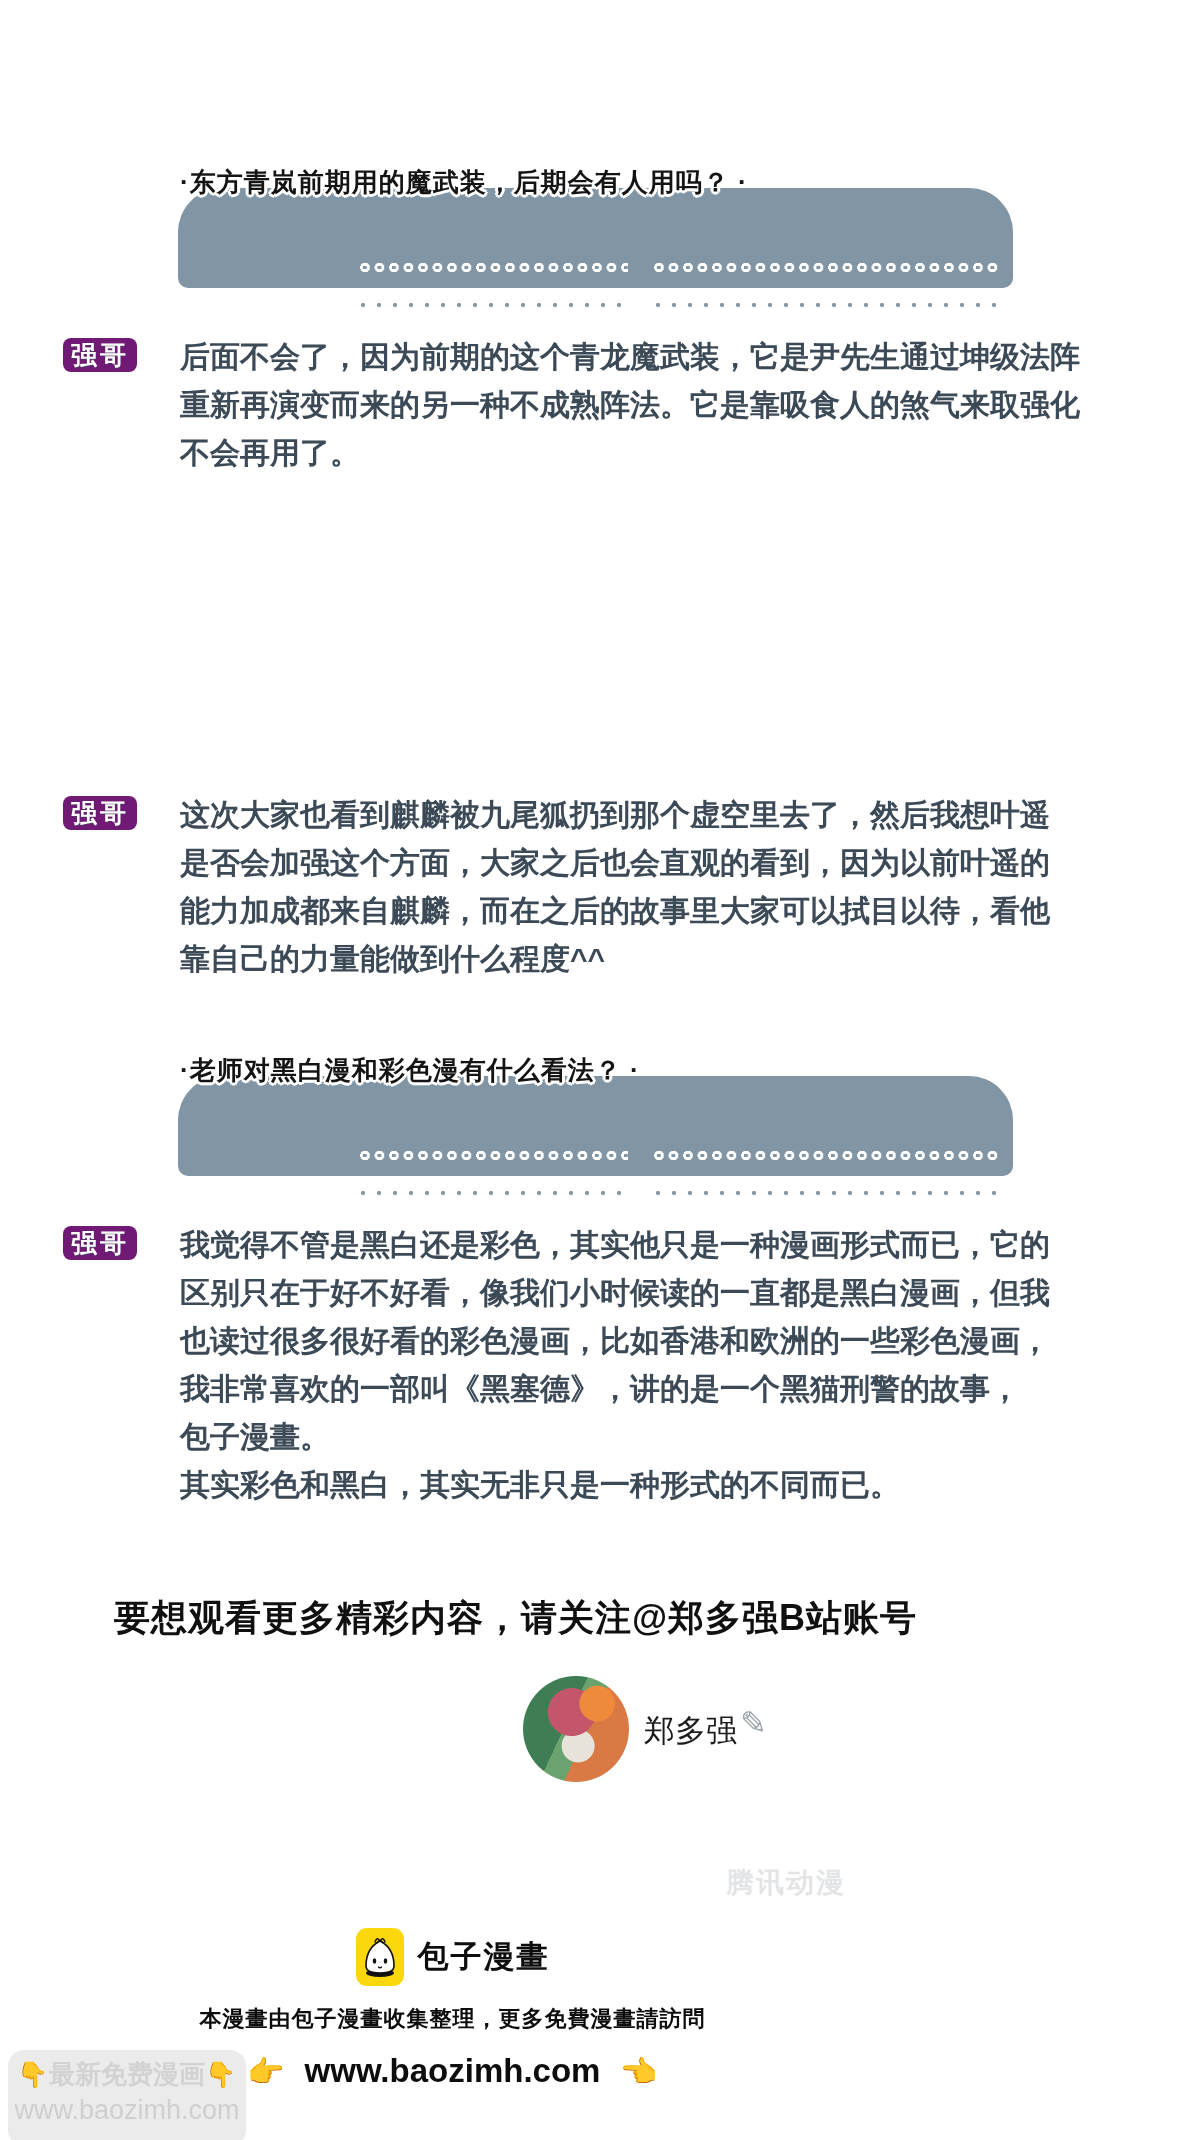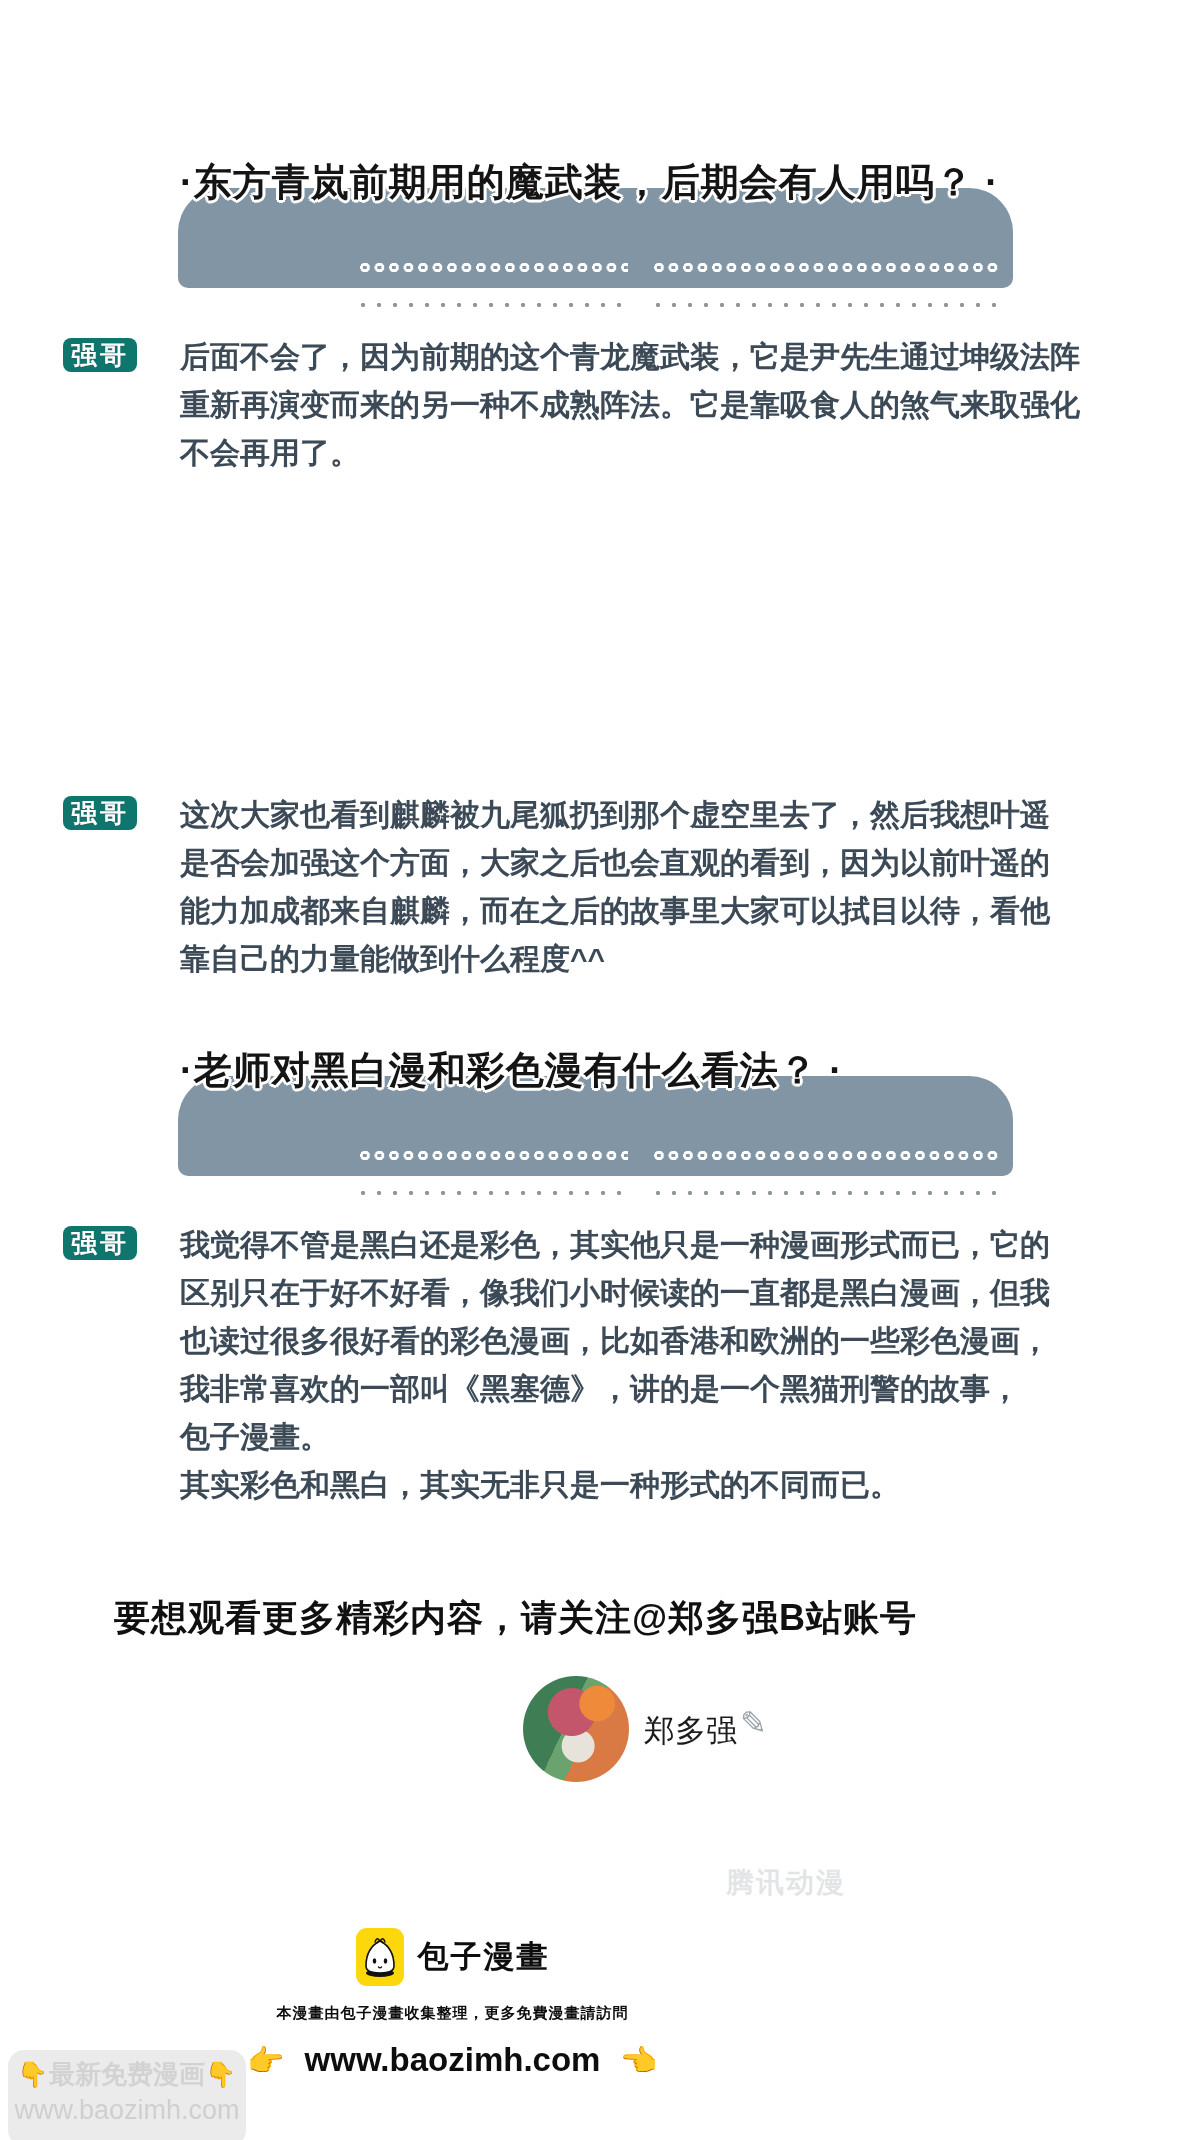--- a/index.html
+++ b/index.html
@@ -4,39 +4,39 @@
 <style>
   html,body{margin:0;padding:0;background:#ffffff;}
   .page{position:relative;width:1200px;height:2140px;background:#ffffff;overflow:hidden;
         font-family:"Liberation Sans","DejaVu Sans",sans-serif;}
 
   
   .qa-block{position:absolute;left:0;width:1200px;}
   .qa-0{top:160px}.qa-1{top:618px}.qa-2{top:1048px}
   .q-header{position:relative;margin-left:178px;width:835px;}
   .q-title{position:relative;z-index:2;margin:0;padding-left:2px;
-           font-size:38px;font-weight:bold;color:#141414;line-height:44px;
+           font-size:26px;font-weight:bold;color:#141414;line-height:44px;
            white-space:nowrap;letter-spacing:1px;
            text-shadow:-2px -2px 0 #fff,2px -2px 0 #fff,-2px 2px 0 #fff,2px 2px 0 #fff,
                         0 -3px 0 #fff,0 3px 0 #fff,-3px 0 0 #fff,3px 0 0 #fff;}
   .q-banner{position:absolute;top:28px;left:0;width:835px;height:100px;z-index:1;
             background:#8195a4;border-radius:44px 44px 10px 10px;}
   .dots-white{position:absolute;left:182px;bottom:15px;display:flex;gap:26px;}
   .dots-white span{display:block;height:11px;background-repeat:repeat-x;
       background-image:radial-gradient(circle at 5px 5.5px,rgba(255,255,255,0) 0 2px,#ffffff 2px 4.6px,rgba(255,255,255,0) 5px);
       background-size:14.5px 11px;}
   .dw1{width:268px}.dw2{width:345px}
   .dots-gray{position:absolute;top:142px;left:182px;display:flex;gap:27px;}
   .dots-gray span{display:block;height:6px;background-repeat:repeat-x;
       background-image:radial-gradient(circle at 3px 3px,#8d97a0 0 1.9px,rgba(0,0,0,0) 2.4px);
       background-size:16px 6px;}
   .dg1{width:268px}.dg2{width:345px}
   .answer-row{position:absolute;top:173px;left:63px;display:flex;align-items:flex-start;}
   .badge{flex:0 0 auto;width:74px;height:34px;margin-top:5px;border-radius:8px;
-         background:#0f766e;color:#ffffff;font-size:26px;font-weight:bold;
+         background:#701a75;color:#ffffff;font-size:26px;font-weight:bold;
          text-align:center;line-height:34px;letter-spacing:3px;
          text-shadow:0 1px 0 rgba(55,75,90,.55);}
   .answer-text{margin-left:43px;font-size:30px;line-height:48px;color:#3c4a57;font-weight:600;}
   .answer-line{white-space:nowrap;height:48px;}
 
   
   .cta-line{position:absolute;top:1594px;left:114px;font-size:36px;font-weight:bold;
             color:#101010;white-space:nowrap;letter-spacing:1px;}
   .avatar{position:absolute;top:1676px;left:523px;width:106px;height:106px;border-radius:50%;
           background:
@@ -48,21 +48,21 @@
   .edit-icon{position:absolute;top:1704px;left:740px;font-size:32px;color:#99a1a9;}
 
   
   .watermark{position:absolute;top:1864px;left:726px;font-size:28px;font-weight:bold;
              color:#e3e4e6;letter-spacing:2px;}
 
   
   .footer{position:absolute;top:1928px;left:0;width:905px;text-align:center;}
   .brand-row{display:flex;align-items:center;justify-content:center;gap:14px;text-align:center;}
   .brand-name{font-size:31px;font-weight:bold;color:#0d0d0d;letter-spacing:2px;}
-  .notice{margin-top:18px;font-size:15px;font-weight:bold;color:#0d0d0d;letter-spacing:1px;}
+  .notice{margin-top:18px;font-size:22px;font-weight:bold;color:#0d0d0d;letter-spacing:1px;}
   .url-line{margin-top:18px;display:flex;justify-content:center;align-items:center;gap:20px;
             font-size:33px;font-weight:bold;color:#0d0d0d;}
   .hand{color:#f3c331;font-size:30px;}
 
   
   .corner-overlay{position:absolute;left:8px;top:2050px;width:238px;height:96px;box-sizing:border-box;
                   background:rgba(233,233,233,.93);border-radius:16px;text-align:center;padding-top:7px;}
   .ov-line1{font-size:26px;font-weight:bold;color:#d2d2d2;white-space:nowrap;}
   .ov-line1 .hand{font-size:25px;}
   .ov-line2{margin-top:3px;font-size:27px;color:#cfcfcf;white-space:nowrap;}

